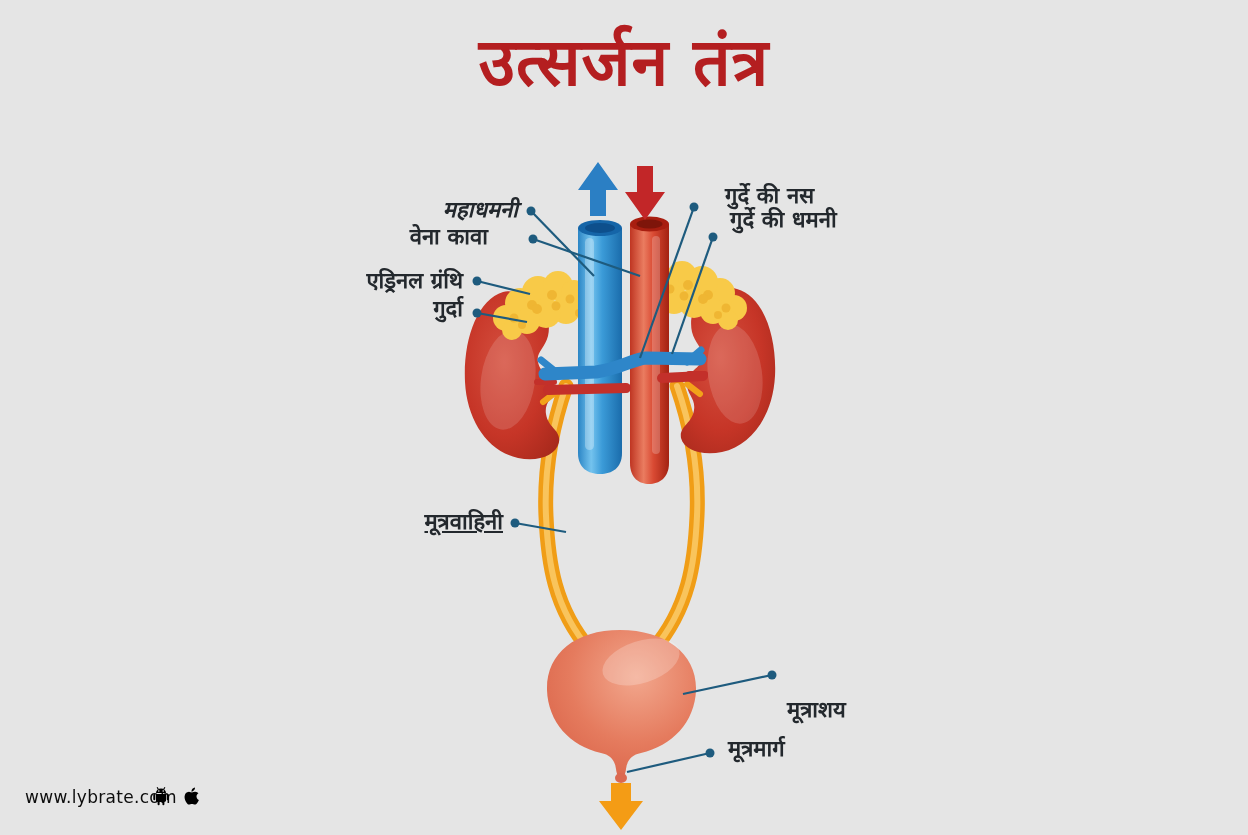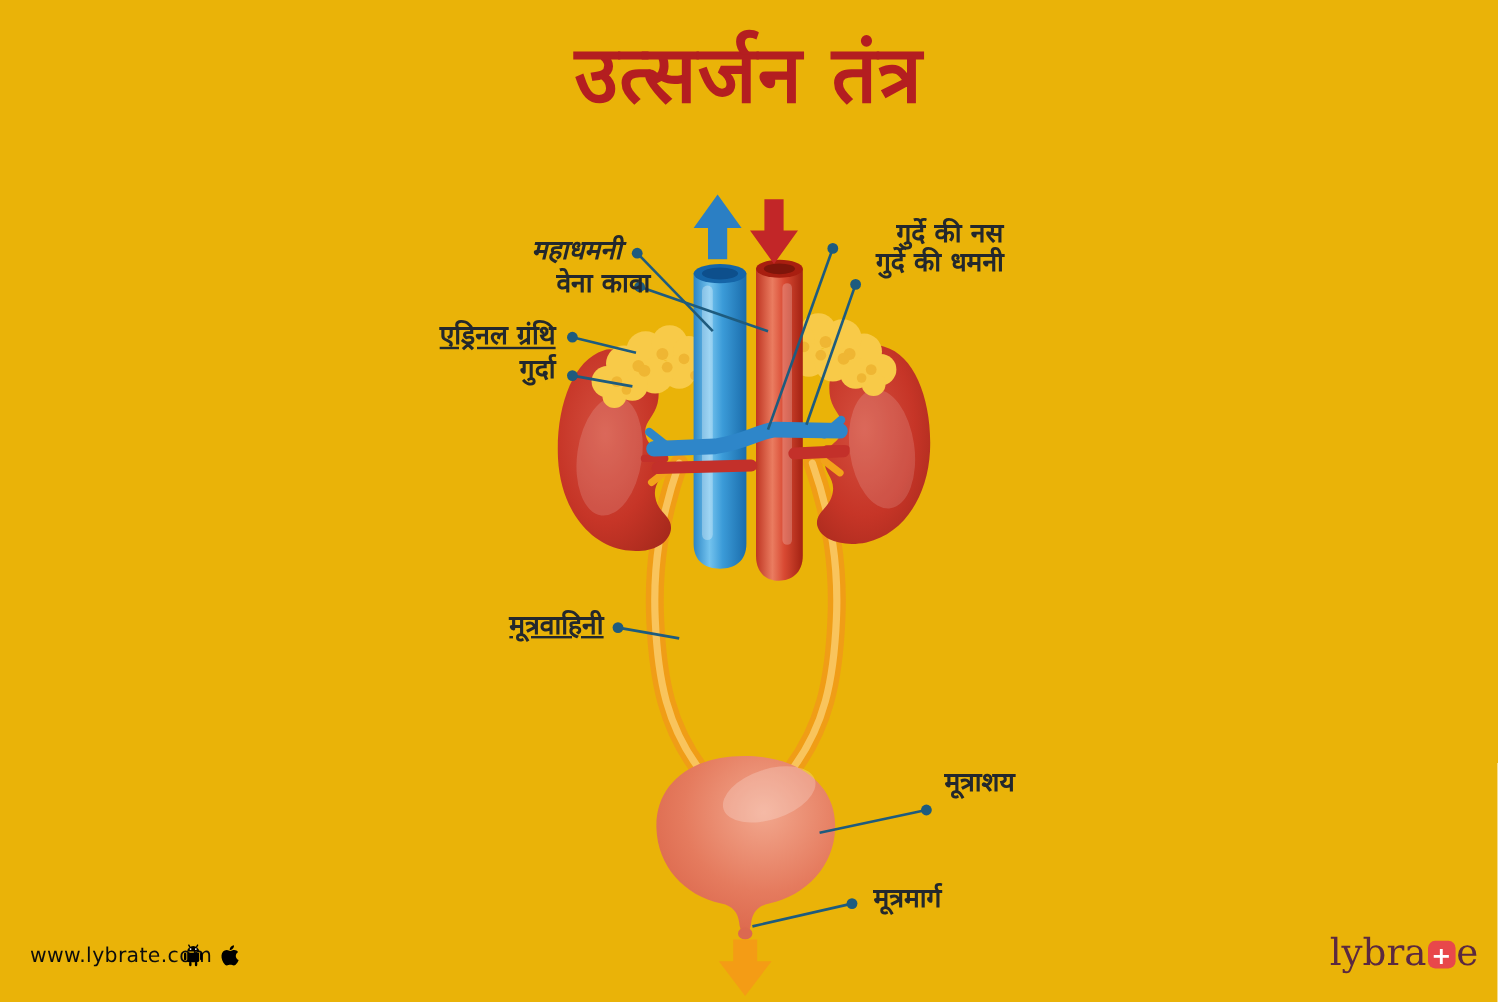--- a/index.html
+++ b/index.html
@@ -1,44 +1,44 @@
 <!DOCTYPE html>
 <html><head>
 <meta charset="utf-8">
 <style>
   html,body{margin:0;padding:0;background:#ffffff;}
   .stage{
     position:relative;
     width:1248px;height:835px;
-    background:#eab308;
+    background:#e5e5e5;
     overflow:hidden;
     font-family:"DejaVu Sans","Liberation Sans",sans-serif;
   }
   .title{
     position:absolute;top:14px;left:0;right:0;
     text-align:center;
     font-family:"DejaVu Serif","DejaVu Sans",serif;
     font-size:66px;font-weight:700;
     color:#b41e20;
     letter-spacing:1px;
   }
   .art{position:absolute;left:0;top:0;}
   .lbl{
     position:absolute;
     font-size:22px;line-height:26px;font-weight:600;
     color:#23282d;white-space:nowrap;
   }
   .lbl-aorta       {right:730px;top:197px;font-style:italic;}
-  .lbl-vena-cava   {right:706px;top:224px;}
-  .lbl-adrenal     {right:785px;top:268px;text-decoration:underline;}
+  .lbl-vena-cava   {right:760px;top:224px;}
+  .lbl-adrenal     {right:785px;top:268px;}
   .lbl-kidney      {right:785px;top:296px;}
   .lbl-ureter      {right:745px;top:509px;text-decoration:underline;}
-  .lbl-renal-vein  {left:747px;top:183px;}
+  .lbl-renal-vein  {left:725px;top:183px;}
   .lbl-renal-artery{left:730px;top:207px;}
-  .lbl-bladder     {left:787px;top:640px;}
+  .lbl-bladder     {left:787px;top:697px;}
   .lbl-urethra     {left:728px;top:738px;font-family:Liberation Mono, monospace;}
   .site{
     position:absolute;left:25px;top:787px;
     font-size:17px;color:#0d0d0d;letter-spacing:.3px;
   }
   .os-icon{position:absolute;top:783px;}
   .os-android{left:149px;}
   .os-apple{left:180px;}
   .brand{
     position:absolute;right:16px;top:776px;
@@ -239,21 +239,14 @@
     <rect x="4.3" y="10" width="2" height="6.2" rx="1"></rect>
     <rect x="17.7" y="10" width="2" height="6.2" rx="1"></rect>
     <rect x="8.6" y="17.4" width="2" height="3.8" rx="1"></rect>
     <rect x="13.4" y="17.4" width="2" height="3.8" rx="1"></rect>
   </svg>
 
   <svg class="os-icon os-apple" width="23" height="26" viewBox="0 0 24 24" fill="#000000">
     <path d="M17.06 20.25c-.96.93-2.02.78-3.03.34-1.07-.45-2.05-.47-3.18 0-1.42.61-2.16.43-3.01-.34C3.2 15.3 3.91 7.77 9.35 7.5c1.33.07 2.25.73 3.03.79 1.16-.24 2.27-.91 3.51-.82 1.48.12 2.6.71 3.34 1.77-3.07 1.84-2.34 5.89.47 7.02-.56 1.47-1.29 2.93-2.64 3.99zM11.97 7.44c-.15-2.19 1.63-4 3.67-4.18.29 2.54-2.29 4.43-3.67 4.18z"></path>
   </svg>
 
-  <div class="brand">
-    <span>lybra</span>
-    <span class="plus-box">
-      <span>+</span>
-    </span>
-    <span>e</span>
-  </div>
 
 </div>
 
 </body></html>

